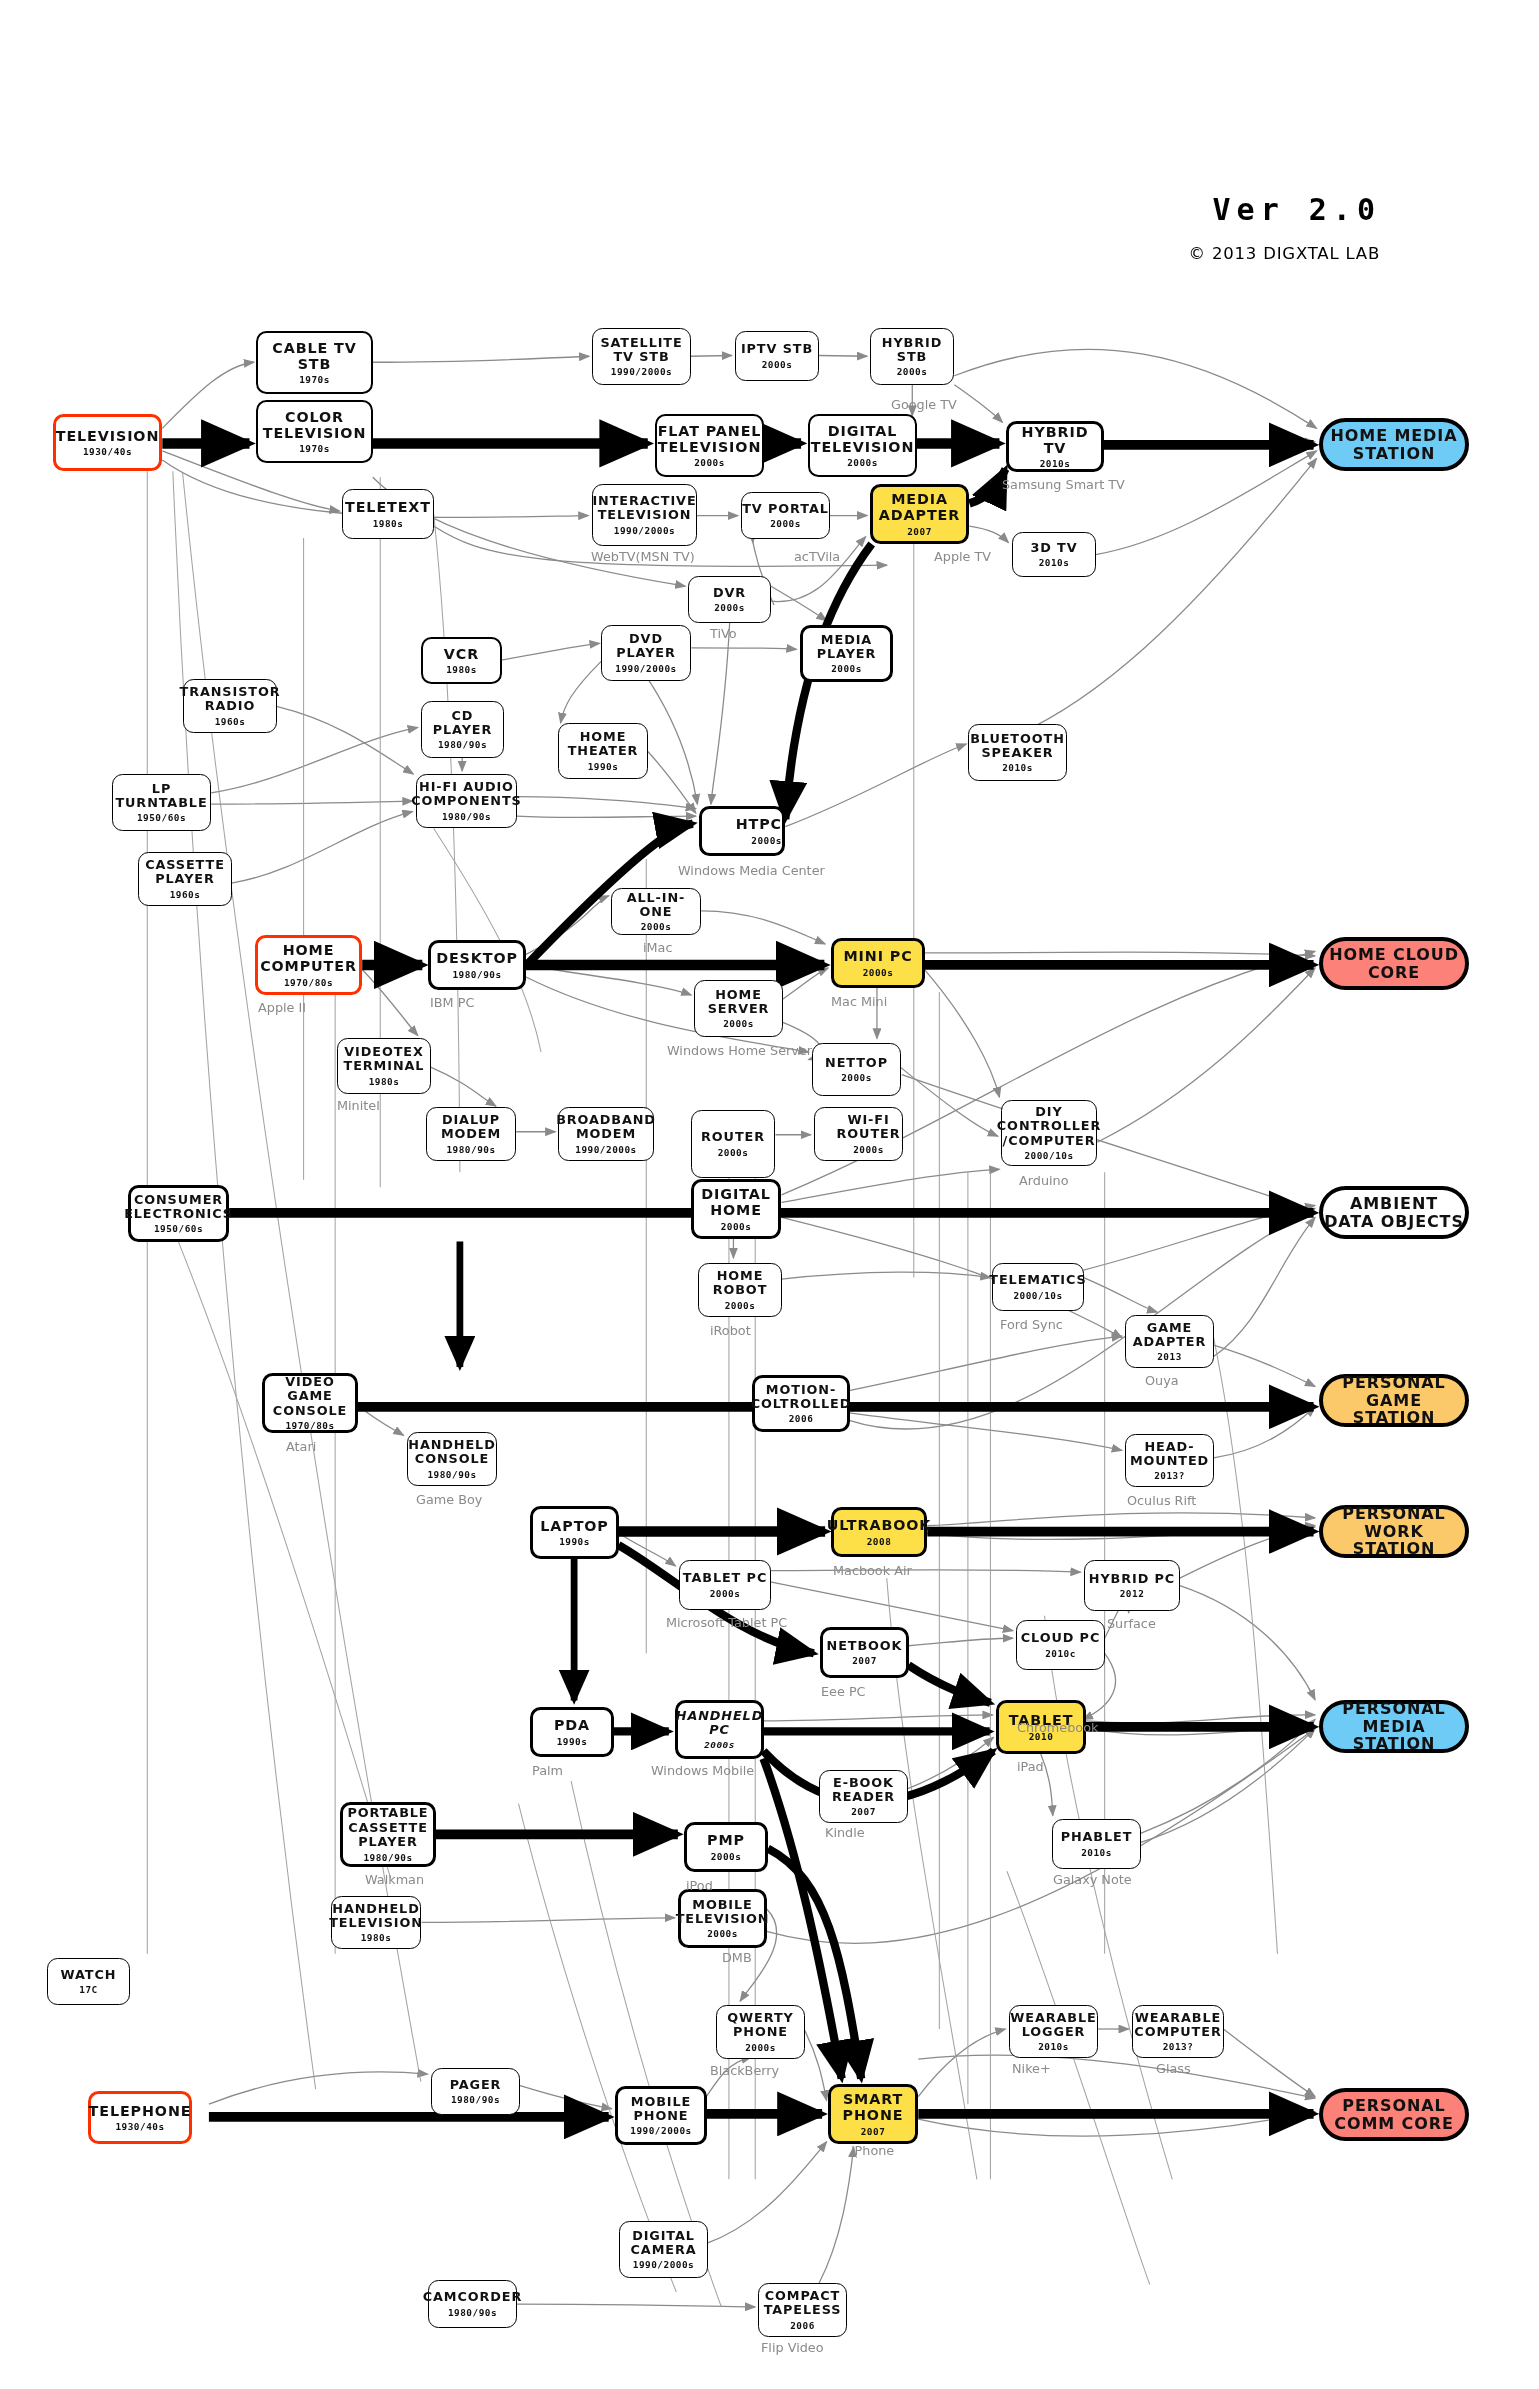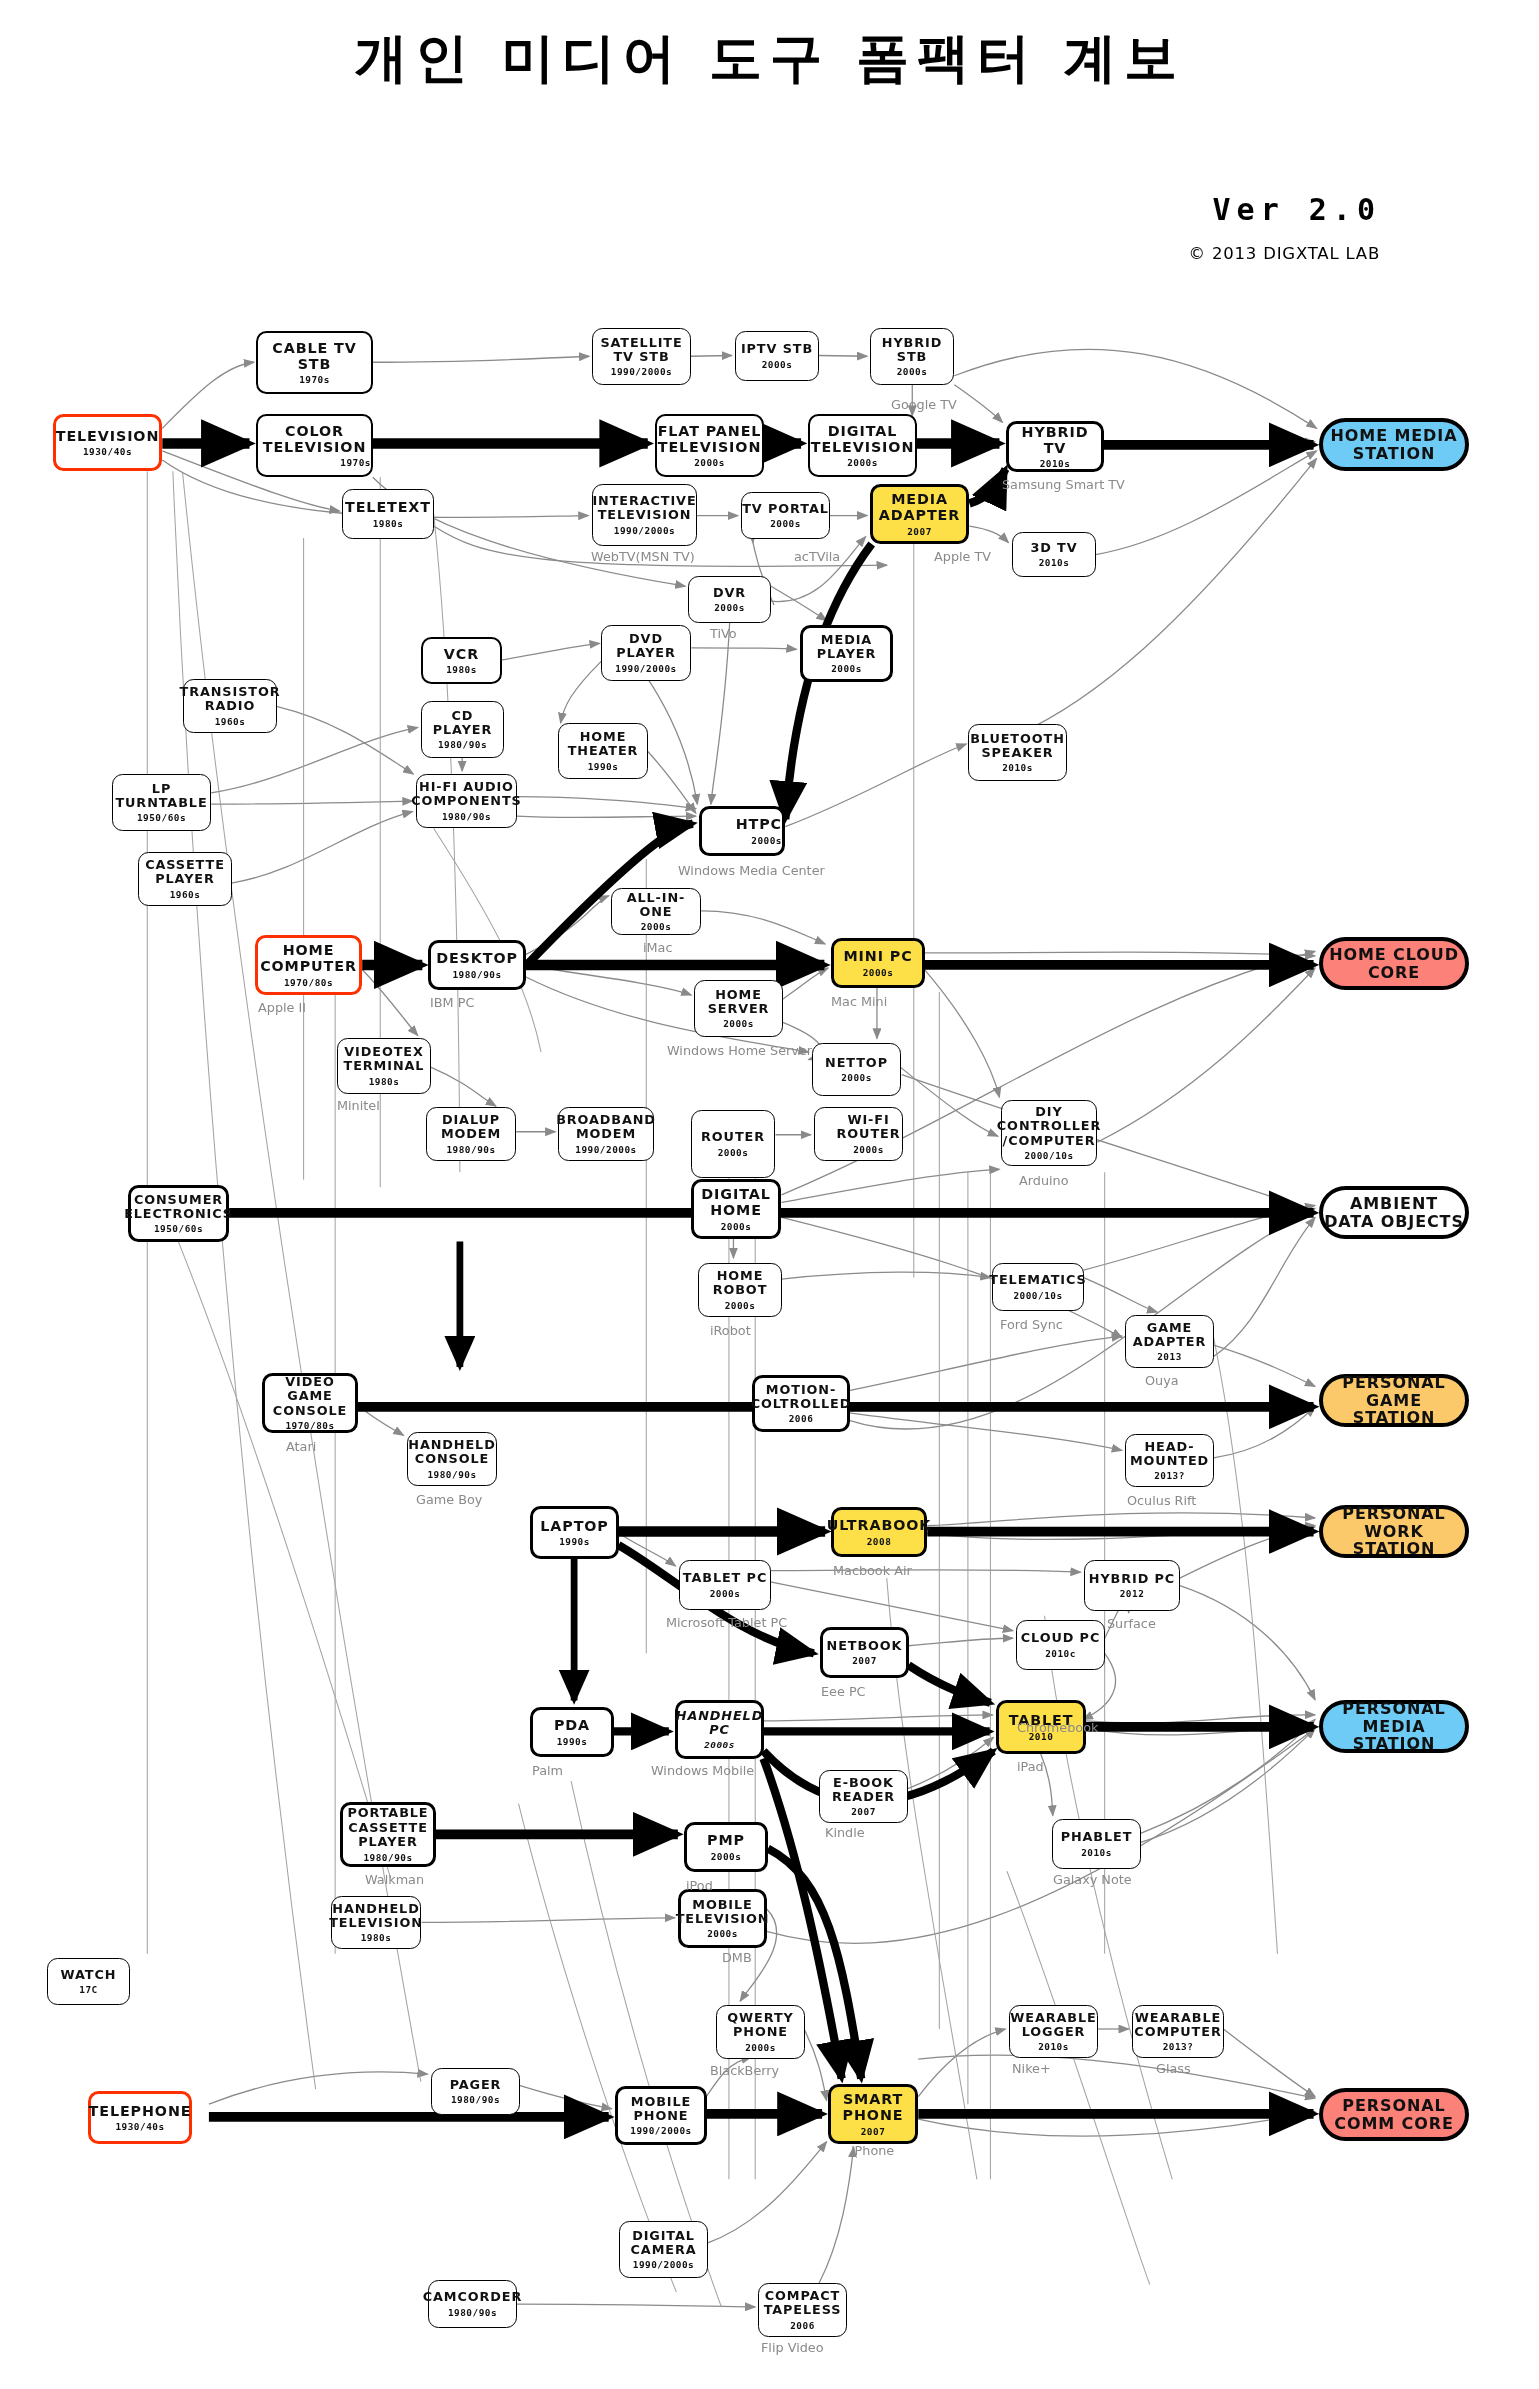--- a/index.html
+++ b/index.html
@@ -53,21 +53,20 @@
     position:absolute;z-index:6;
     font-family:"DejaVu Sans",sans-serif;font-size:12.8px;color:#8a8a8a;
     white-space:nowrap;
   }
 </style>
 </head>
 <body>
 
 <div id="page">
 
-  <div id="title">개인 미디어 도구 폼팩터 계보</div>
   <div id="ver">Ver 2.0</div>
   <div id="copyright">© 2013 DIGXTAL LAB</div>
 
   <svg id="edges" viewBox="0 0 2048 3179" xmlns="http://www.w3.org/2000/svg">
     <defs>
       <marker id="ag" markerWidth="9" markerHeight="7" refX="8" refY="3.5" orient="auto">
         <polygon points="0 0, 9 3.5, 0 7" fill="#8a8a8a"></polygon>
       </marker>
       <marker id="ab" markerWidth="7" markerHeight="6" refX="6" refY="3" orient="auto">
         <polygon points="0 0, 7 3, 0 6" fill="#000"></polygon>
@@ -239,21 +238,21 @@
   </svg>
 
   <div class="node start" style="left:53px;top:414px;width:109px;height:57px;">
     <div class="nm">Television</div>
     <div class="yr">1930/40s</div>
   </div>
   <div class="node" style="left:256px;top:331px;width:117px;height:63px;">
     <div class="nm">Cable TV STB</div>
     <div class="yr">1970s</div>
   </div>
-  <div class="node" style="left:256px;top:414px;width:117px;height:63px;align-items:flex-end;">
+  <div class="node" style="left:256px;top:400px;width:117px;height:63px;">
     <div class="nm">Color Television</div>
     <div class="yr">1970s</div>
   </div>
   <div class="node thin" style="left:342px;top:489px;width:92px;height:50px;">
     <div class="nm">Teletext</div>
     <div class="yr">1980s</div>
   </div>
   <div class="node thin" style="left:592px;top:328px;width:99px;height:57px;">
     <div class="nm sm">Satellite TV STB</div>
     <div class="yr">1990/2000s</div>

